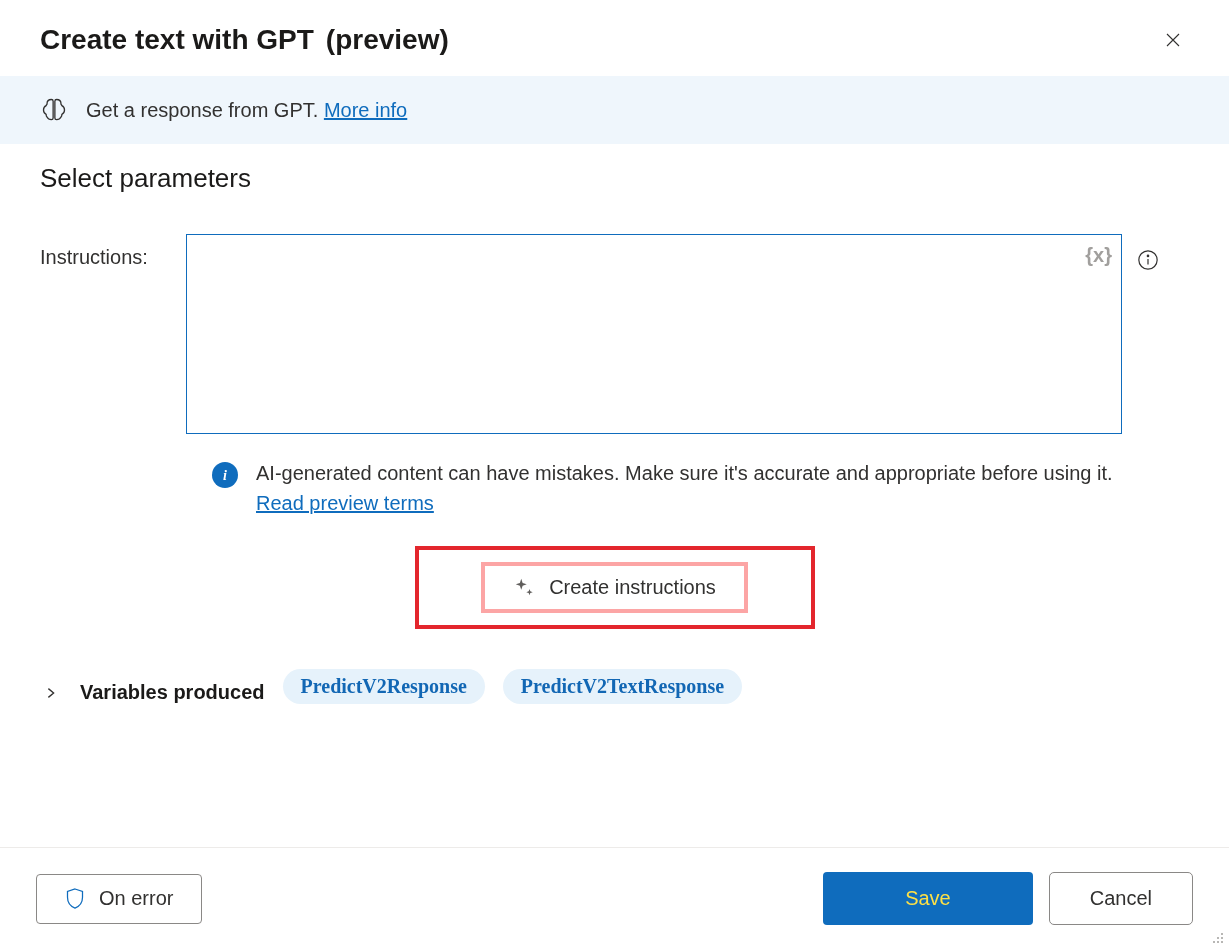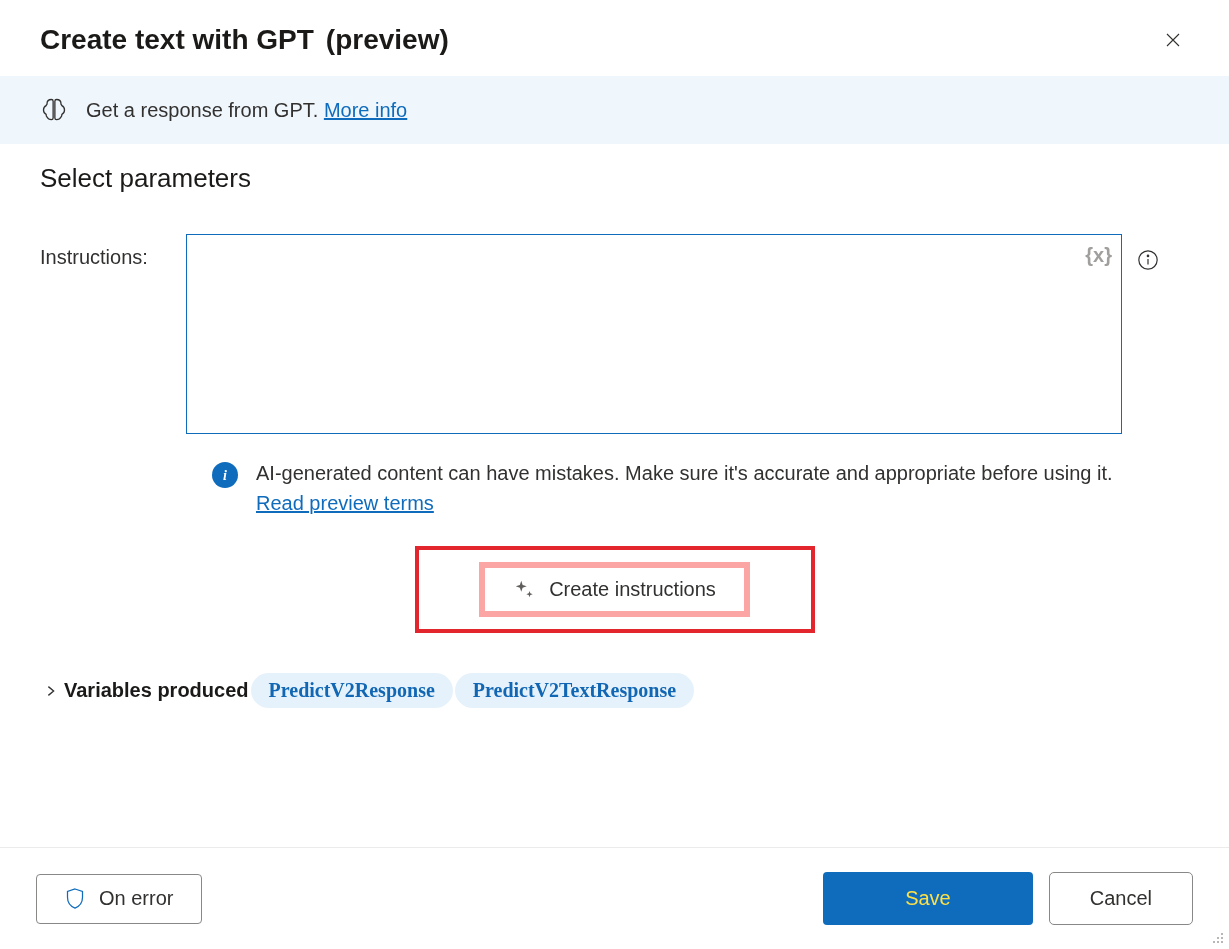--- a/index.html
+++ b/index.html
@@ -80,30 +80,30 @@
     .highlight-box {
       border: 4px solid #e3262d;
       width: 400px;
       margin: 0 auto 40px;
       padding: 12px 0;
       display: flex; justify-content: center;
     }
     .create-btn {
       display: flex; align-items: center; gap: 14px;
       padding: 10px 28px;
-      border: 6px solid #fca5a5;
+      border: 4px solid #fca5a5;
       background: #fff;
       font-size: 20px;
       cursor: pointer;
       font-family: inherit;
       color: #323130;
     }
     .sparkle-icon { width: 22px; height: 22px; }
     .vars-row {
-      display: flex; align-items: center; gap: 2px; padding: 0 40px;
+      display: flex; align-items: flex-end; gap: 18px; padding: 0 40px;
       font-size: 20px;
     }
     .chevron-btn { background: none; border: none; cursor: pointer; padding: 4px; display: flex; }
     .chevron-btn svg { width: 14px; height: 14px; }
     .vars-label { font-weight: 600; color: #1b1a19; }
     .var-pill {
       background: #e6f2fb; color: #1267b4; padding: 6px 18px;
       border-radius: 18px; font-size: 20px; font-weight: 600; cursor: pointer;
       border: none; font-family: Liberation Serif, serif;
     }

